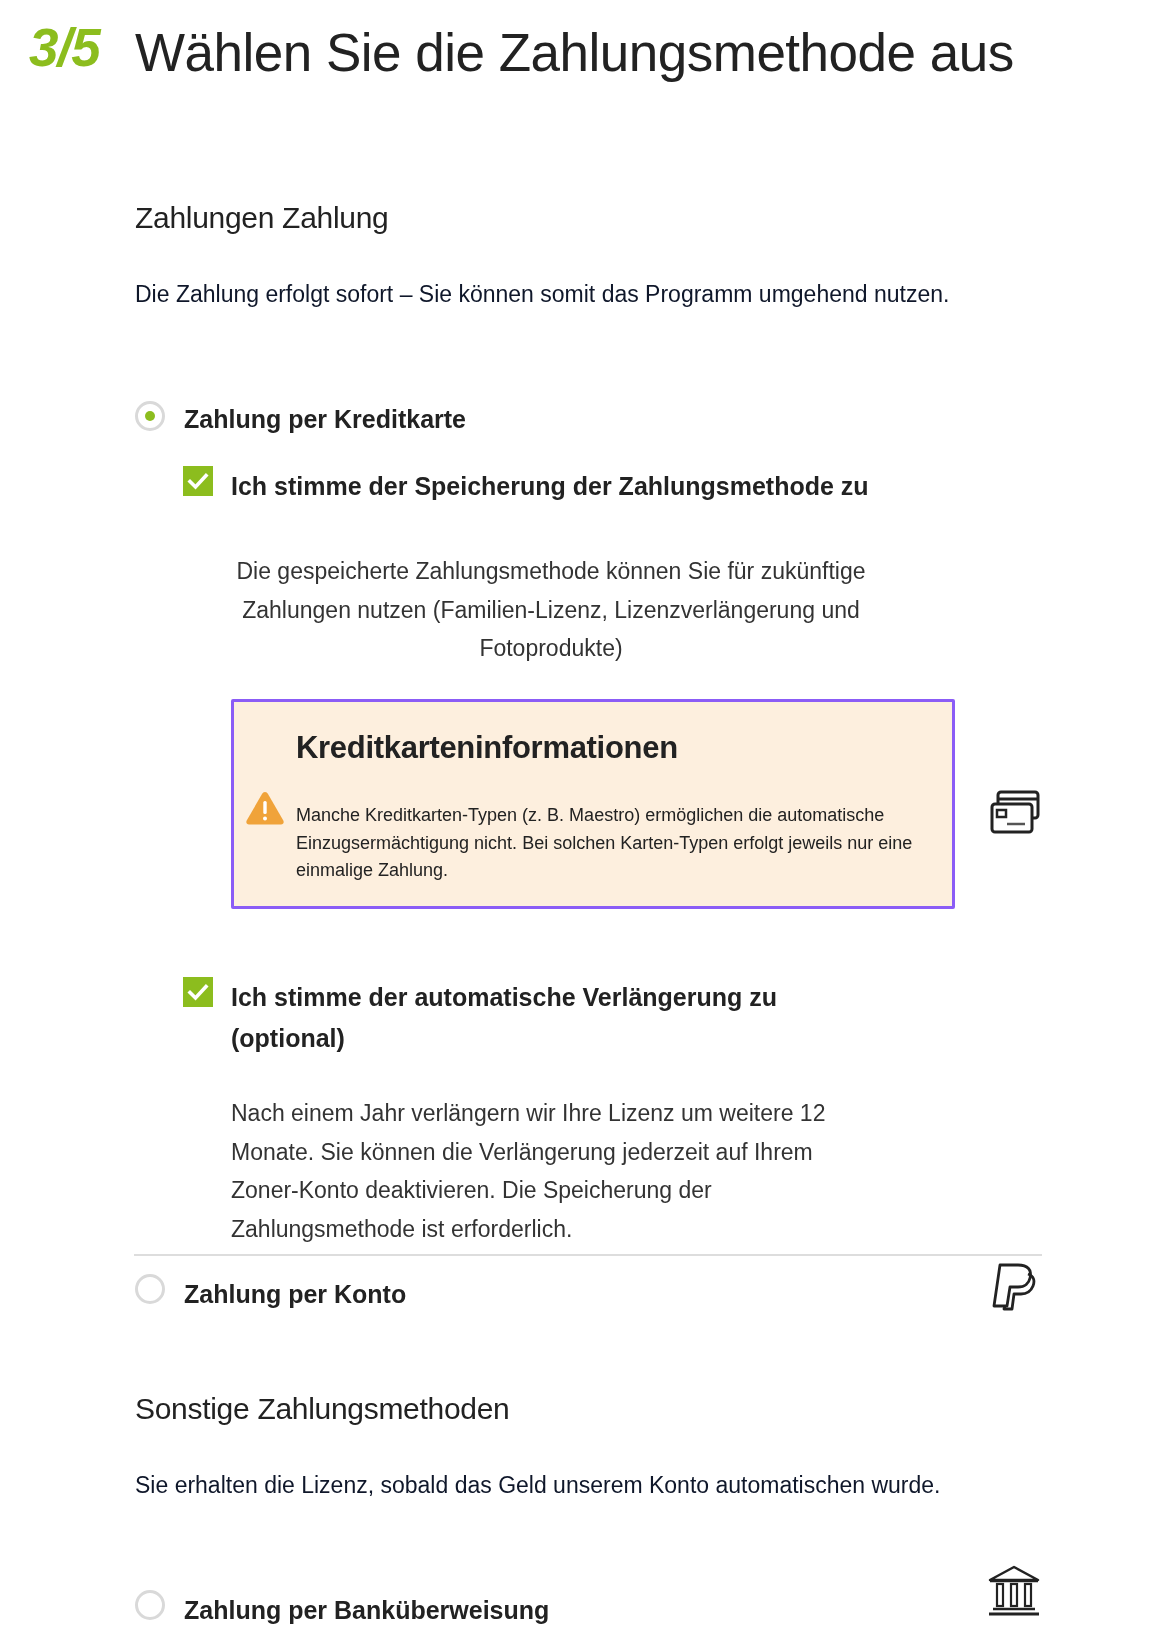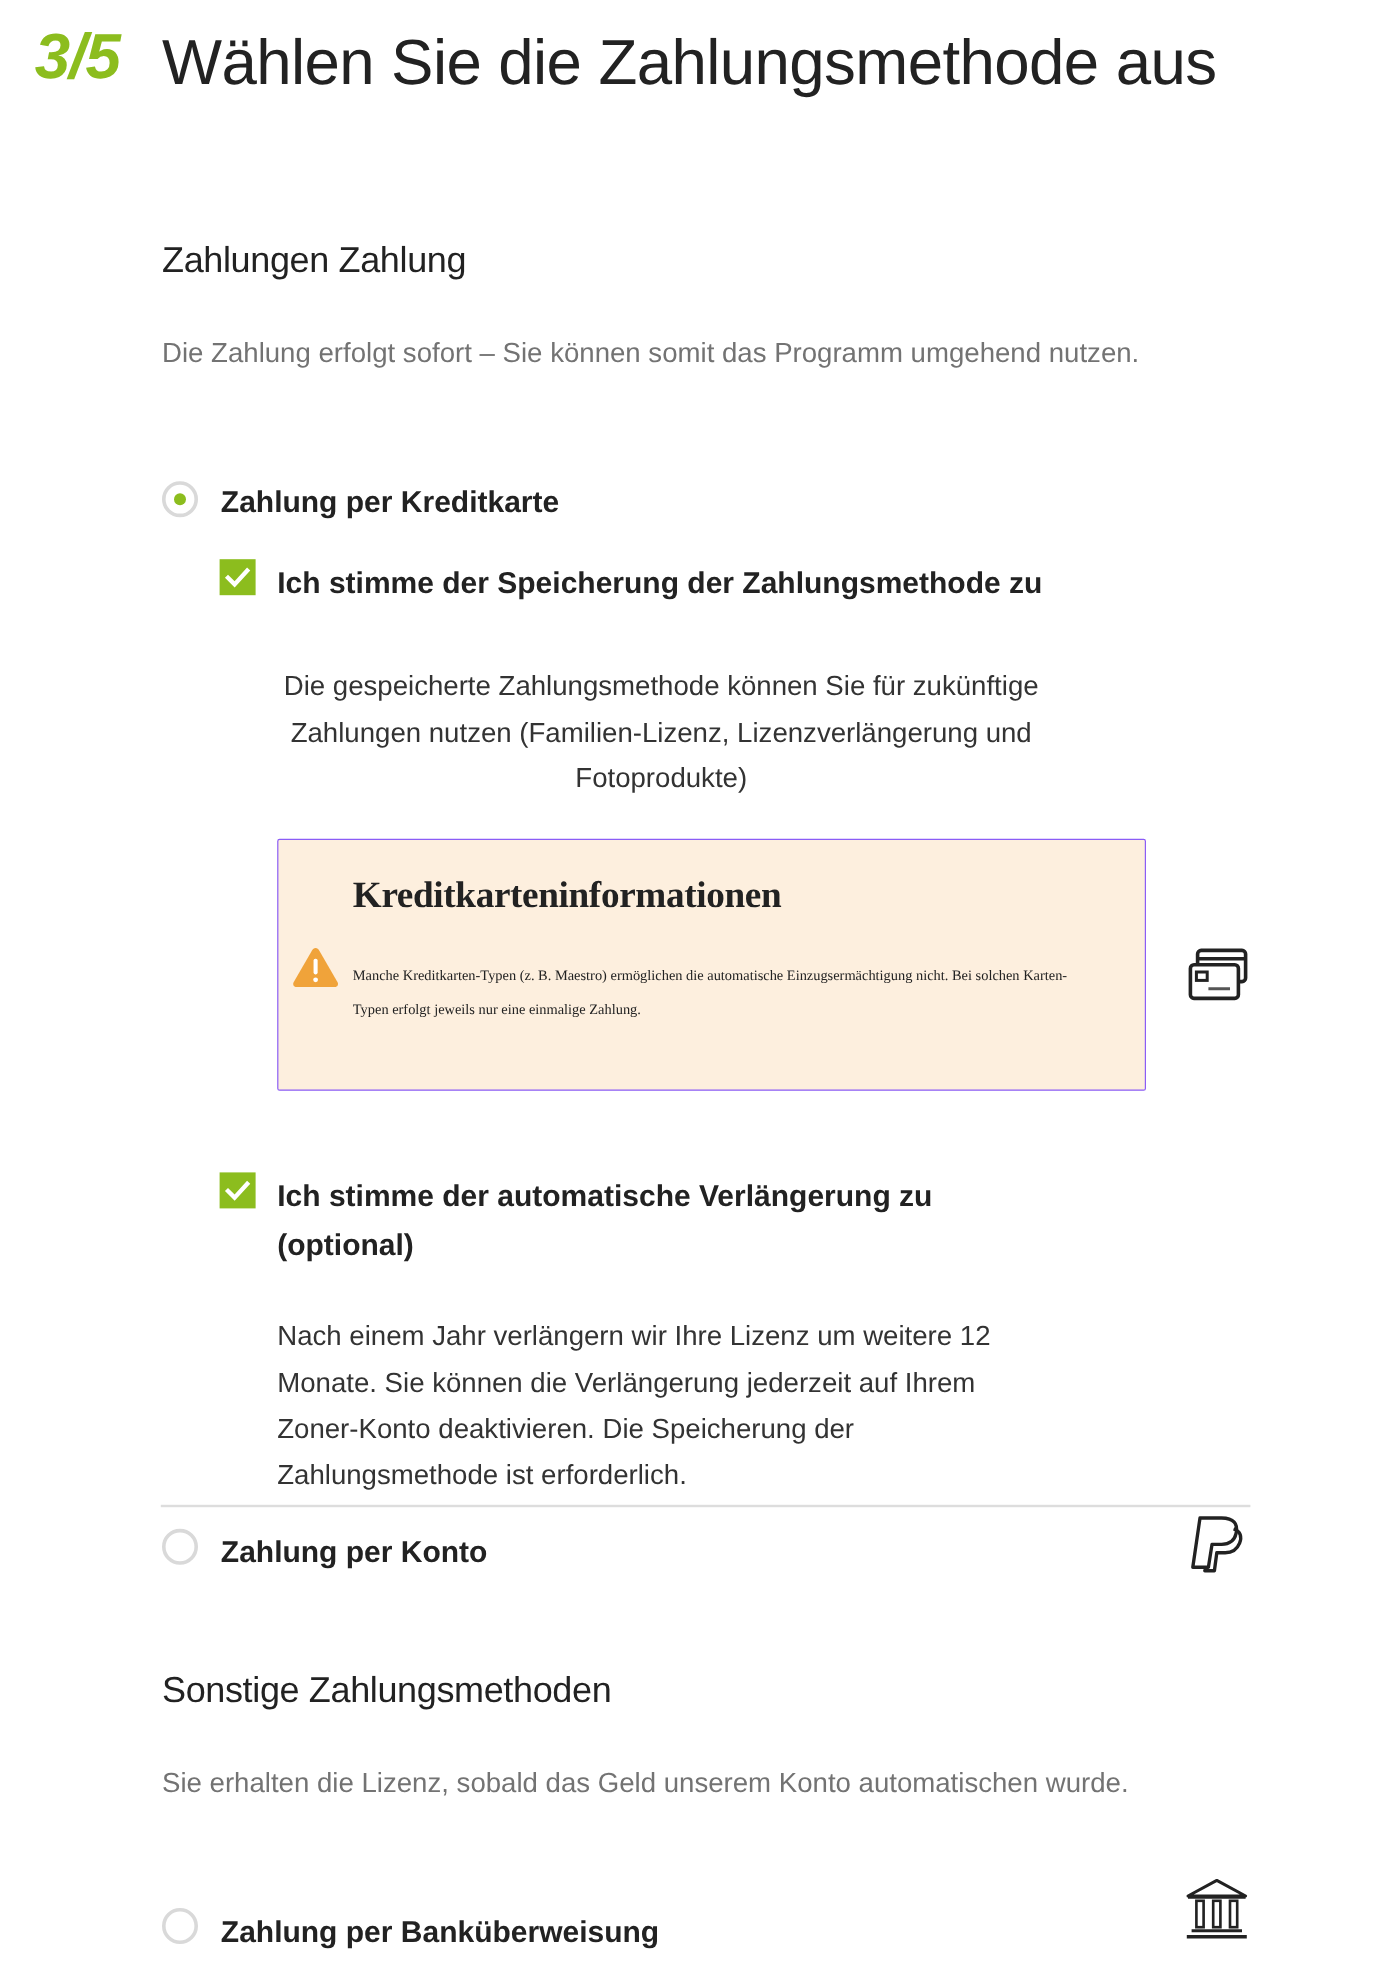--- a/index.html
+++ b/index.html
@@ -5,37 +5,37 @@
   * { box-sizing: border-box; margin: 0; padding: 0; }
   html, body { width: 1165px; height: 1650px; background: #ffffff; overflow: hidden; }
   body { position: relative; font-family: "Liberation Sans", "DejaVu Sans", sans-serif; color: #222222; }
 
   .abs { position: absolute; }
 
   .step-num { left: 29px; top: 14px; font-size: 53px; font-weight: 700; color: #8cbd1e; line-height: 68px; letter-spacing: -1px; font-style: italic; }
   .page-title { left: 135px; top: 14px; width: 940px; font-size: 53px; font-weight: 400; color: #222222; line-height: 78px; letter-spacing: -0.5px; }
 
   .section-heading { left: 135px; font-size: 30px; font-weight: 400; color: #222222; line-height: 40px; letter-spacing: -0.3px; }
-  .section-desc { left: 135px; width: 880px; font-size: 23px; font-weight: 400; color: #737373; line-height: 38px; }
+  .section-desc { left: 135px; width: 880px; font-size: 23px; font-weight: 400; color: #0f172a; line-height: 38px; }
 
   .radio { width: 30px; height: 30px; border-radius: 50%; border: 3px solid #d9d9d9; background: #fff; cursor: pointer; }
   .radio.checked::after { content: ""; position: absolute; left: 7px; top: 7px; width: 10px; height: 10px; border-radius: 50%; background: #8cbd1e; }
 
   .option-label { font-size: 25px; font-weight: 700; color: #222222; line-height: 34px; cursor: pointer; }
 
   .checkbox { width: 30px; height: 30px; background: #8cbd1e; cursor: pointer; }
   .checkbox svg { display: block; }
 
   .check-label { left: 231px; width: 640px; font-size: 25px; font-weight: 700; color: #222222; line-height: 41px; cursor: pointer; }
   .check-desc { left: 231px; width: 640px; font-size: 23px; font-weight: 400; color: #333333; line-height: 38.5px; }
 
-  .alert { left: 231px; top: 699px; width: 724px; height: 210px; background: #fdefde; border: 1px solid #8b5cf6; border-radius: 2px; font-family: Liberation Serif, serif; }
+  .alert { left: 231px; top: 699px; width: 724px; height: 210px; background: #fdefde; border: 3px solid #8b5cf6; border-radius: 2px; }
   .alert-title { position: absolute; left: 62px; top: 26px; font-size: 31px; font-weight: 700; color: #222222; line-height: 40px; letter-spacing: -0.3px; }
   .alert-icon { position: absolute; left: 11px; top: 88px; width: 40px; height: 36px; }
-  .alert-text { position: absolute; left: 62px; top: 100px; width: 620px; font-size: 12px; color: #222222; line-height: 27.5px; }
+  .alert-text { position: absolute; left: 62px; top: 100px; width: 620px; font-size: 18px; color: #222222; line-height: 27.5px; }
 
   .side-icon { width: 52px; height: 52px; }
 
   .divider { left: 134px; top: 1254px; width: 908px; height: 2px; background: #dddddd; }
 </style>
 </head>
 <body>
 
 <div class="abs step-num">3/5</div>
 <h1 class="abs page-title">Wählen Sie die Zahlungsmethode aus</h1>

